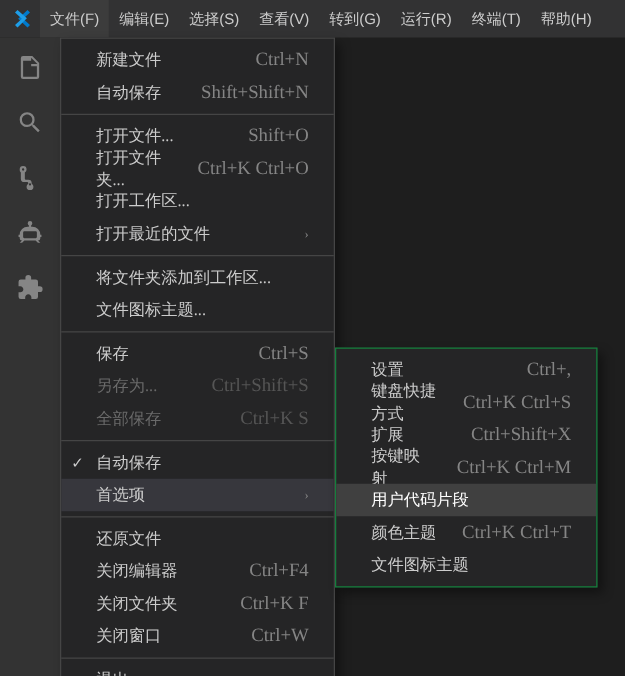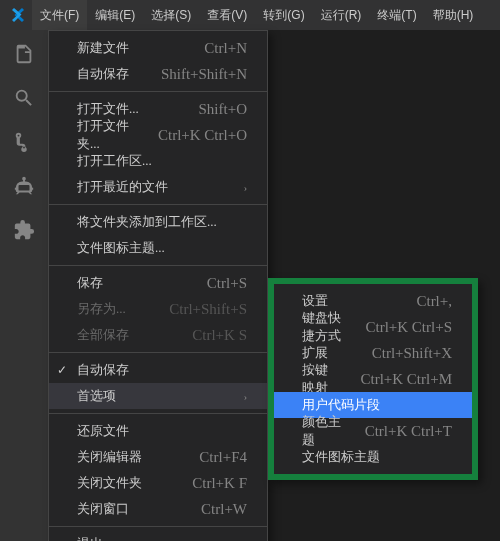--- a/index.html
+++ b/index.html
@@ -116,21 +116,21 @@
       font-size: 12px;
     }
 
     
     .submenu {
       position: absolute;
       left: 268px;
       top: 278px;
       width: 210px;
       background: #252526;
-      border: 6px solid #15803d;
+      border: 1px solid #15803d;
       padding: 4px 0;
       z-index: 11;
       box-shadow: 4px 4px 8px rgba(0,0,0,0.4);
     }
     .submenu .menu-item.highlighted-blue { background: #094771; color: #ffffff; }
     .submenu .menu-item.highlighted-blue .menu-item-shortcut { color: #b0b0b0; }
   </style>
 </head>
 <body>
 
@@ -306,21 +306,21 @@
   <div class="menu-item">
     <span class="menu-item-label">扩展</span>
     <span class="menu-item-shortcut">Ctrl+Shift+X</span>
   </div>
 
   <div class="menu-item">
     <span class="menu-item-label">按键映射</span>
     <span class="menu-item-shortcut">Ctrl+K Ctrl+M</span>
   </div>
 
-  <div class="menu-item highlighted-blue" style="background:#3b82f6; color:#ffffff;justify-content:center;">
+  <div class="menu-item highlighted-blue" style="background:#404040; color:#ffffff;justify-content:center;">
     <span class="menu-item-label">用户代码片段</span>
     <span class="menu-item-shortcut"></span>
   </div>
 
   <div class="menu-item">
     <span class="menu-item-label">颜色主题</span>
     <span class="menu-item-shortcut">Ctrl+K Ctrl+T</span>
   </div>
 
   <div class="menu-item">

